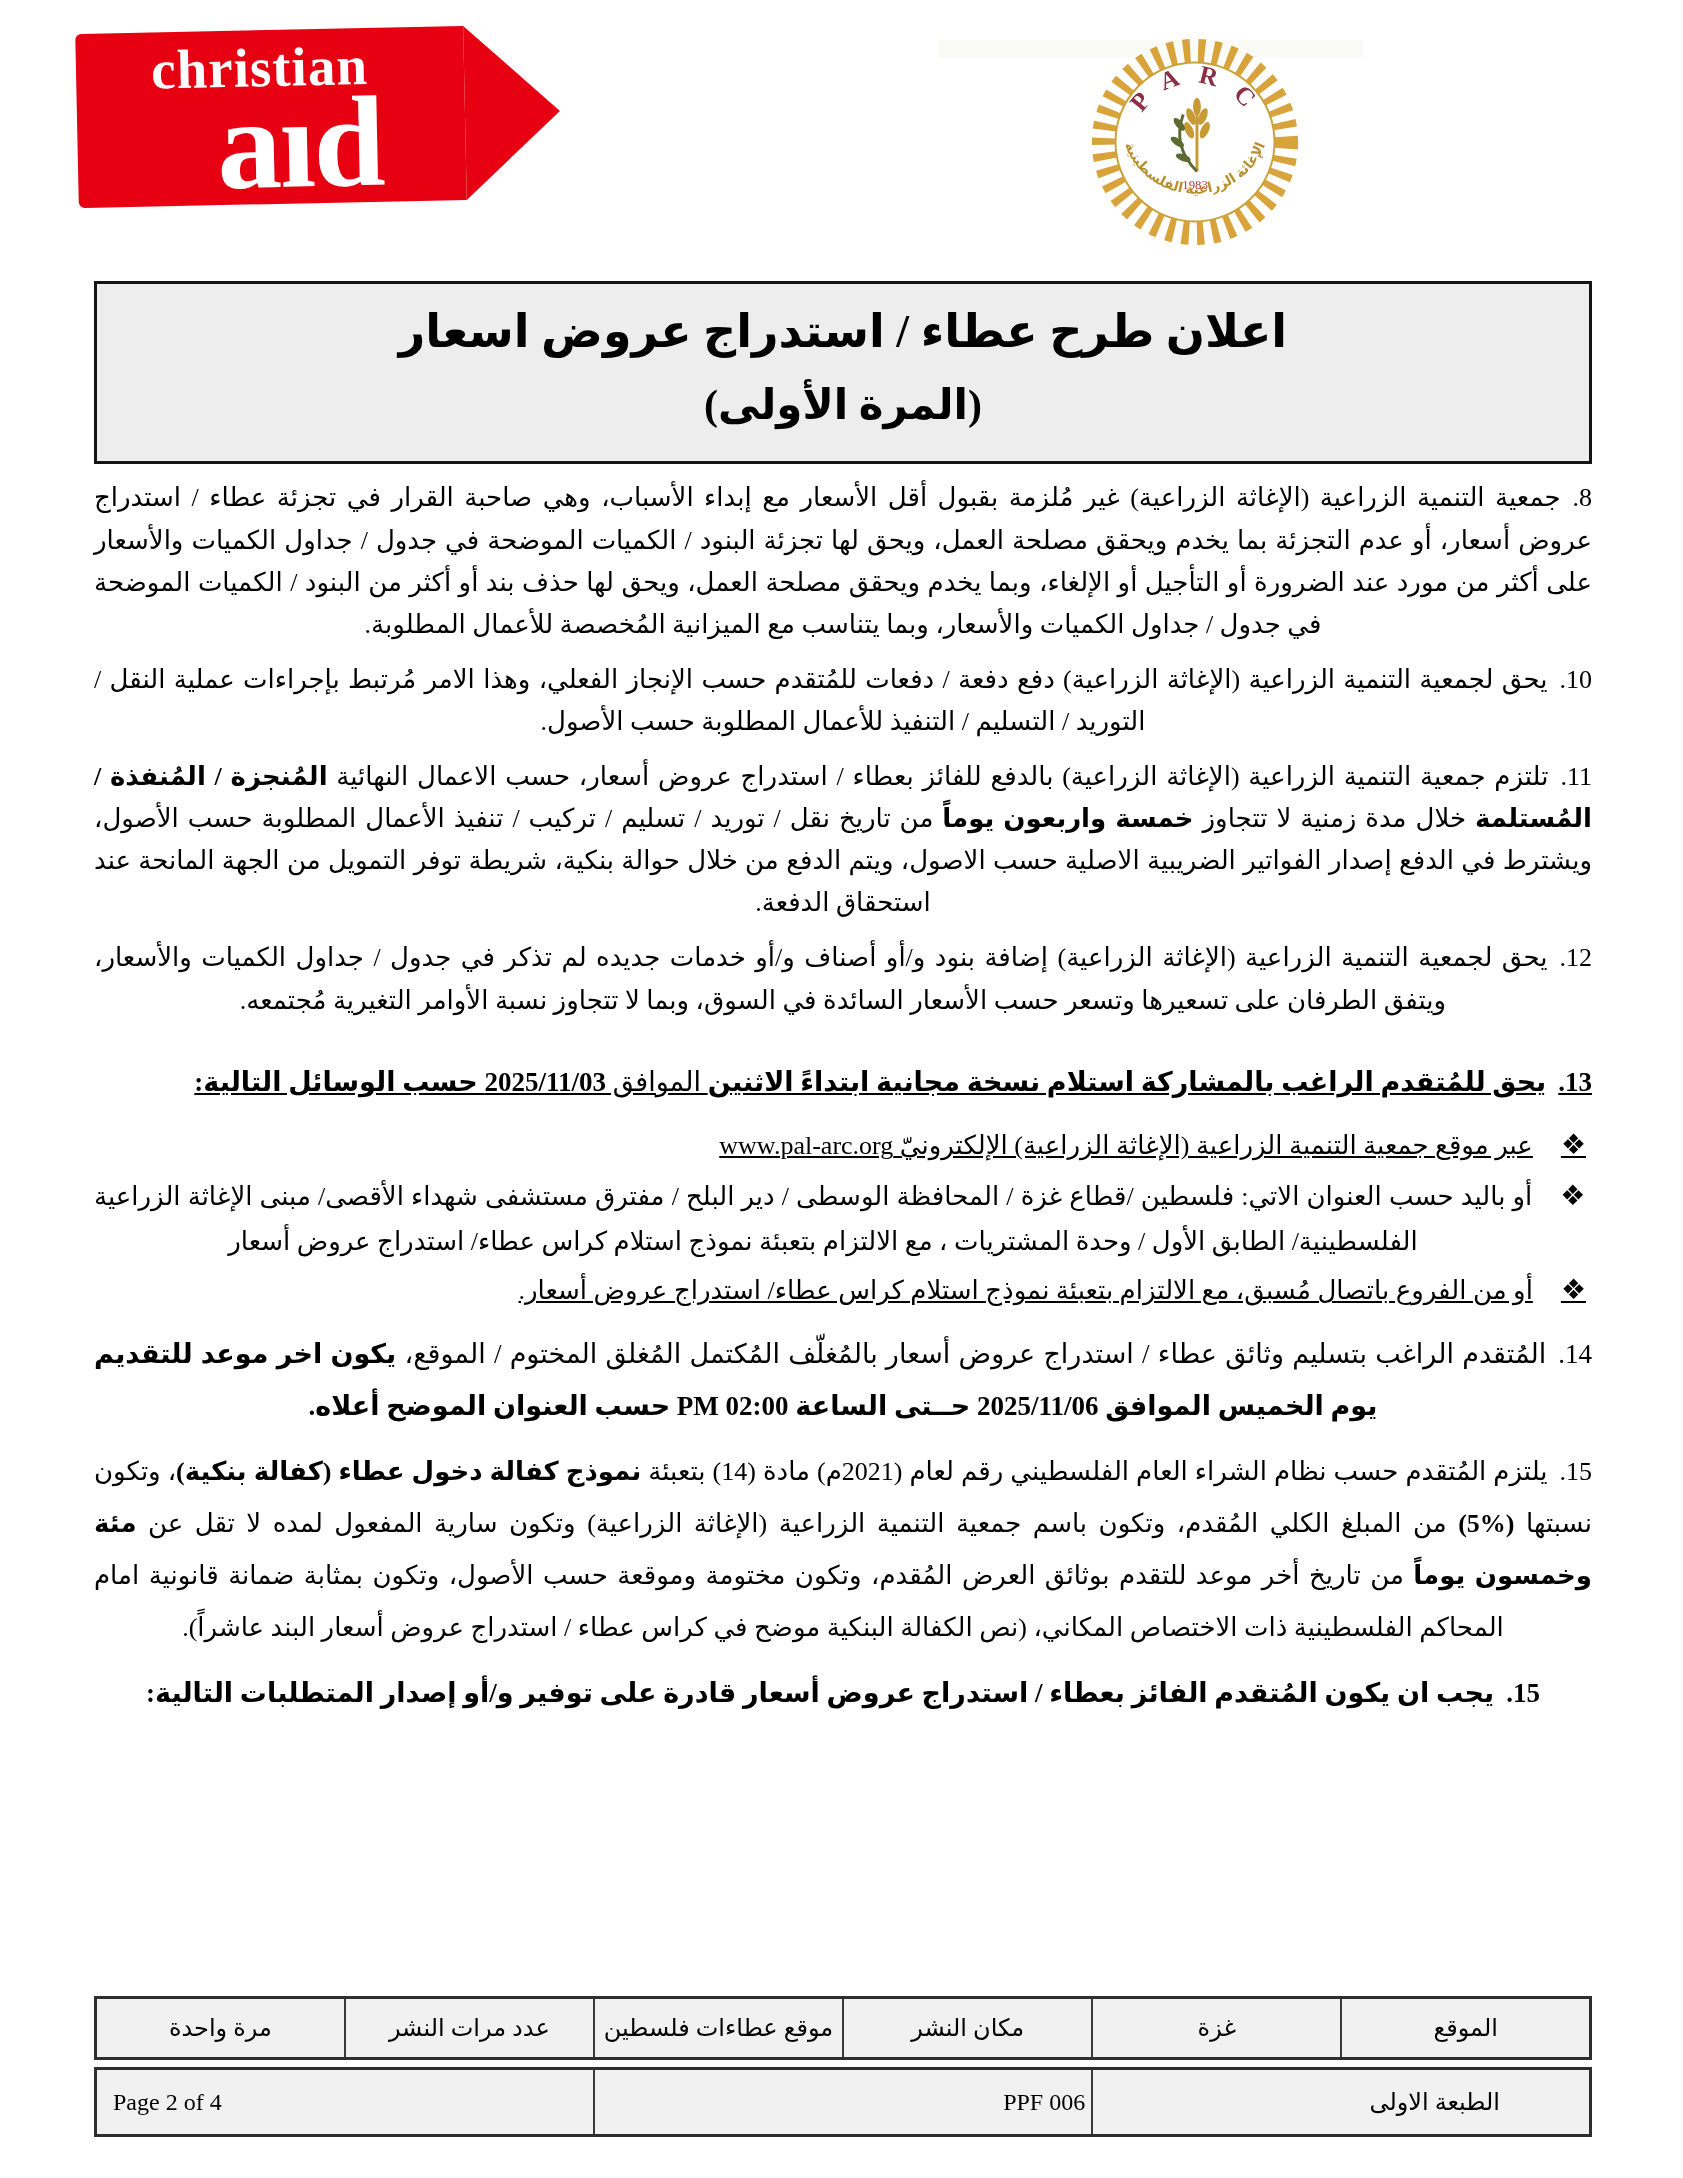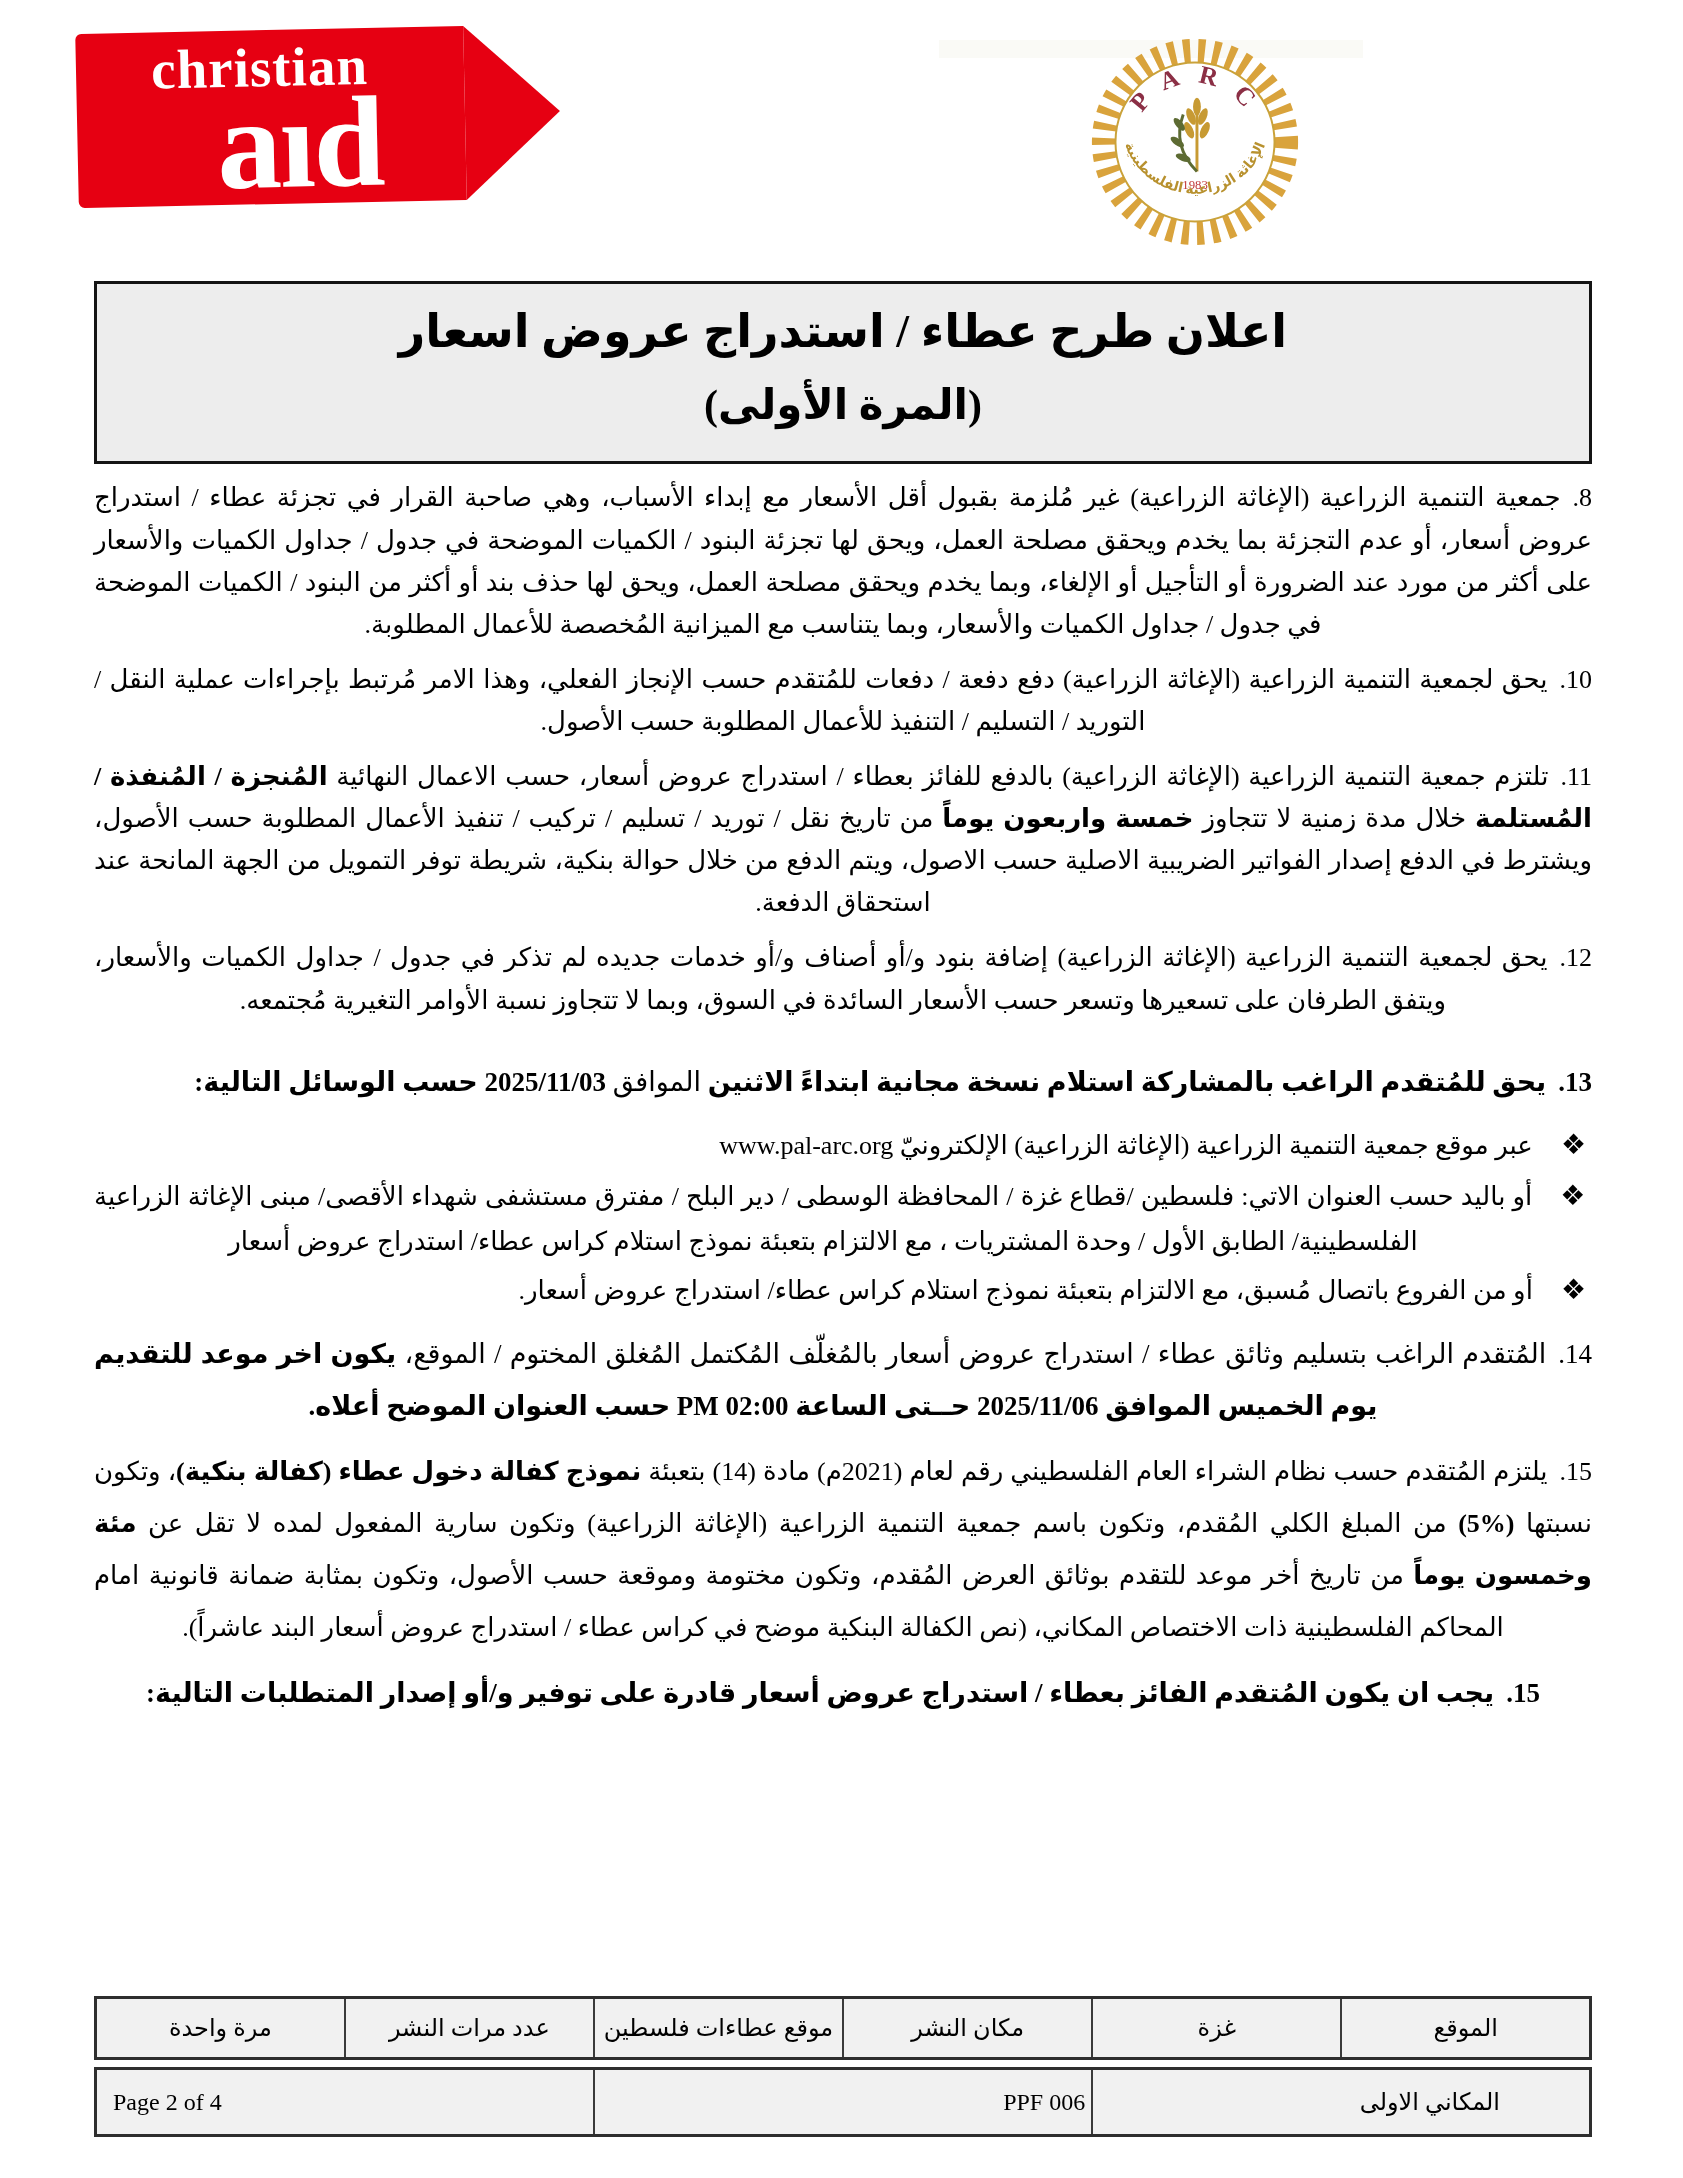--- a/index.html
+++ b/index.html
@@ -27,21 +27,21 @@
   
   .titlebox{margin:26px 0 8px 0;border:3px solid #141414;background:#ededed;
     text-align:center;padding:16px 10px 24px 10px;}
   .t1{font-size:46px;font-weight:bold;line-height:1.4;}
   .t2{font-size:42px;font-weight:bold;line-height:1.5;margin-top:10px;}
 
   
   .item{font-size:26px;line-height:1.62;margin:13px 0;text-align:justify;}
   .item.wide{font-size:27px;line-height:1.95;}
   .last-center{text-align-last:center;}
-  .last-right{text-align-last:right;}
+  .last-right{text-align-last:right;text-decoration:underline;}
   .num{margin-left:12px;}
   .bold{font-weight:bold;}
   .allbold{font-weight:bold;}
   .mt{margin-top:34px;}
 
   
   .bullet{font-size:26px;line-height:1.72;margin:2px 0;text-align:justify;
     padding-right:6px;}
   .bullet.hang{padding-right:40px;text-indent:-34px;}
   .bm{font-size:28px;margin-left:28px;}
@@ -159,21 +159,21 @@
       <colgroup>
           <col>
           <col>
           <col>
           <col>
           <col>
           <col>
         </colgroup>
       <tbody>
           <tr>
-        <td colspan="2" class="rstart">المكاني الاولى</td>
+        <td colspan="2" class="rstart">الطبعة الاولى</td>
         <td colspan="2" class="ctr ltrtext">PPF 006</td>
         <td colspan="2" class="ltr">Page 2 of 4</td>
       </tr>
     </tbody>
       </table>
   </div>
 
 </div>
 
 

